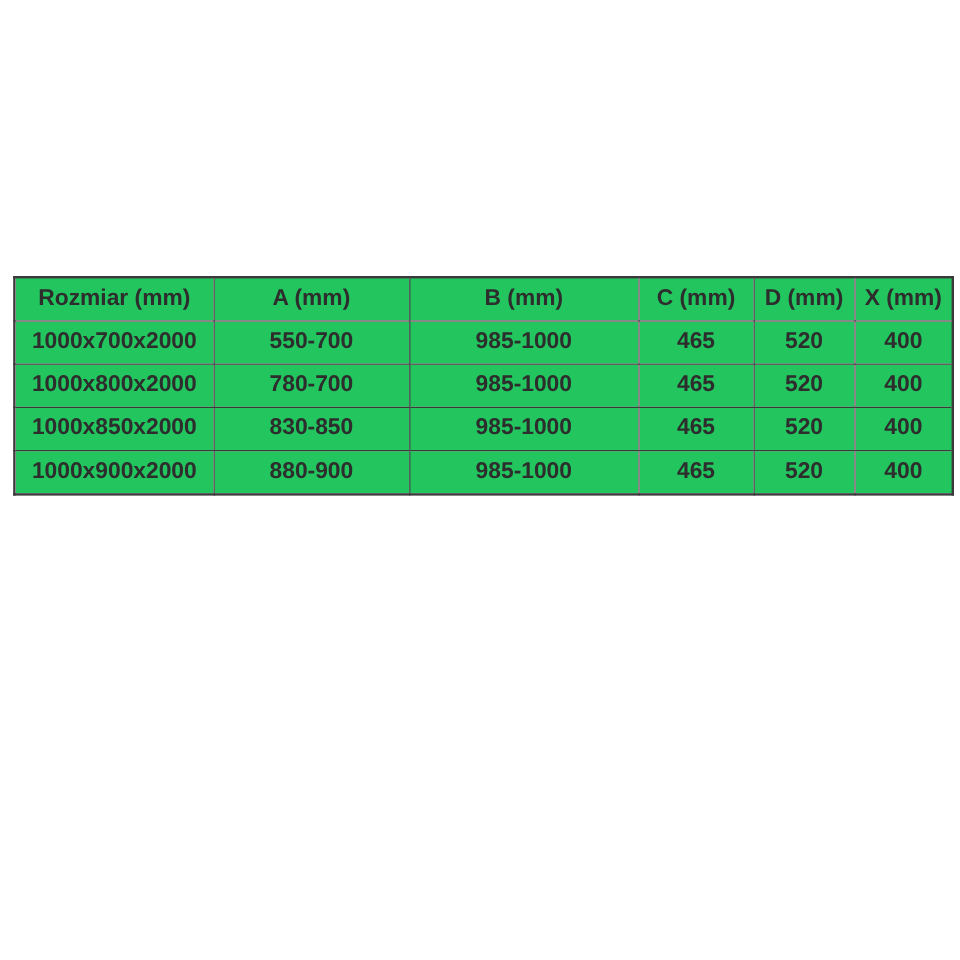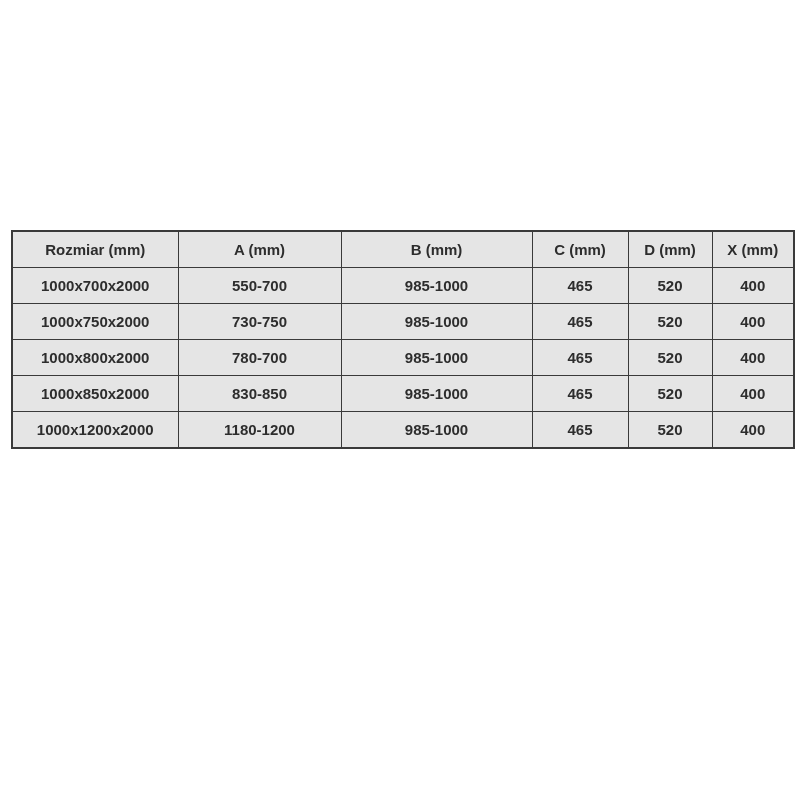--- a/index.html
+++ b/index.html
@@ -24,24 +24,24 @@
     border-collapse: collapse;
     table-layout: fixed;
     background: #ffffff;
   }
   table.spec-table th,
   table.spec-table td {
     border: 1.5px solid #3a3a3a;
     text-align: center;
     vertical-align: middle;
     color: #2d2d2d;
-    font-size: 15px;
+    font-size: 19px;
     white-space: nowrap;
     overflow: hidden;
-    background: #e5e5e5;
+    background: #22c55e;
   }
   table.spec-table th {
     font-weight: bold;
     height: 36px;
   }
   table.spec-table td {
     font-weight: bold;
     height: 36.2px;
   }
   
@@ -73,46 +73,38 @@
     <tbody>
         <tr>
           <td>1000x700x2000</td>
           <td>550-700</td>
           <td>985-1000</td>
           <td>465</td>
           <td>520</td>
           <td>400</td>
         </tr>
         <tr>
-          <td>1000x750x2000</td>
-          <td>730-750</td>
-          <td>985-1000</td>
-          <td>465</td>
-          <td>520</td>
-          <td>400</td>
-        </tr>
-        <tr>
           <td>1000x800x2000</td>
           <td>780-700</td>
           <td>985-1000</td>
           <td>465</td>
           <td>520</td>
           <td>400</td>
         </tr>
         <tr>
           <td>1000x850x2000</td>
           <td>830-850</td>
           <td>985-1000</td>
           <td>465</td>
           <td>520</td>
           <td>400</td>
         </tr>
         <tr>
-          <td>1000x1200x2000</td>
-          <td>1180-1200</td>
+          <td>1000x900x2000</td>
+          <td>880-900</td>
           <td>985-1000</td>
           <td>465</td>
           <td>520</td>
           <td>400</td>
         </tr>
       </tbody>
   </table>
 </div>
 
 </body></html>

